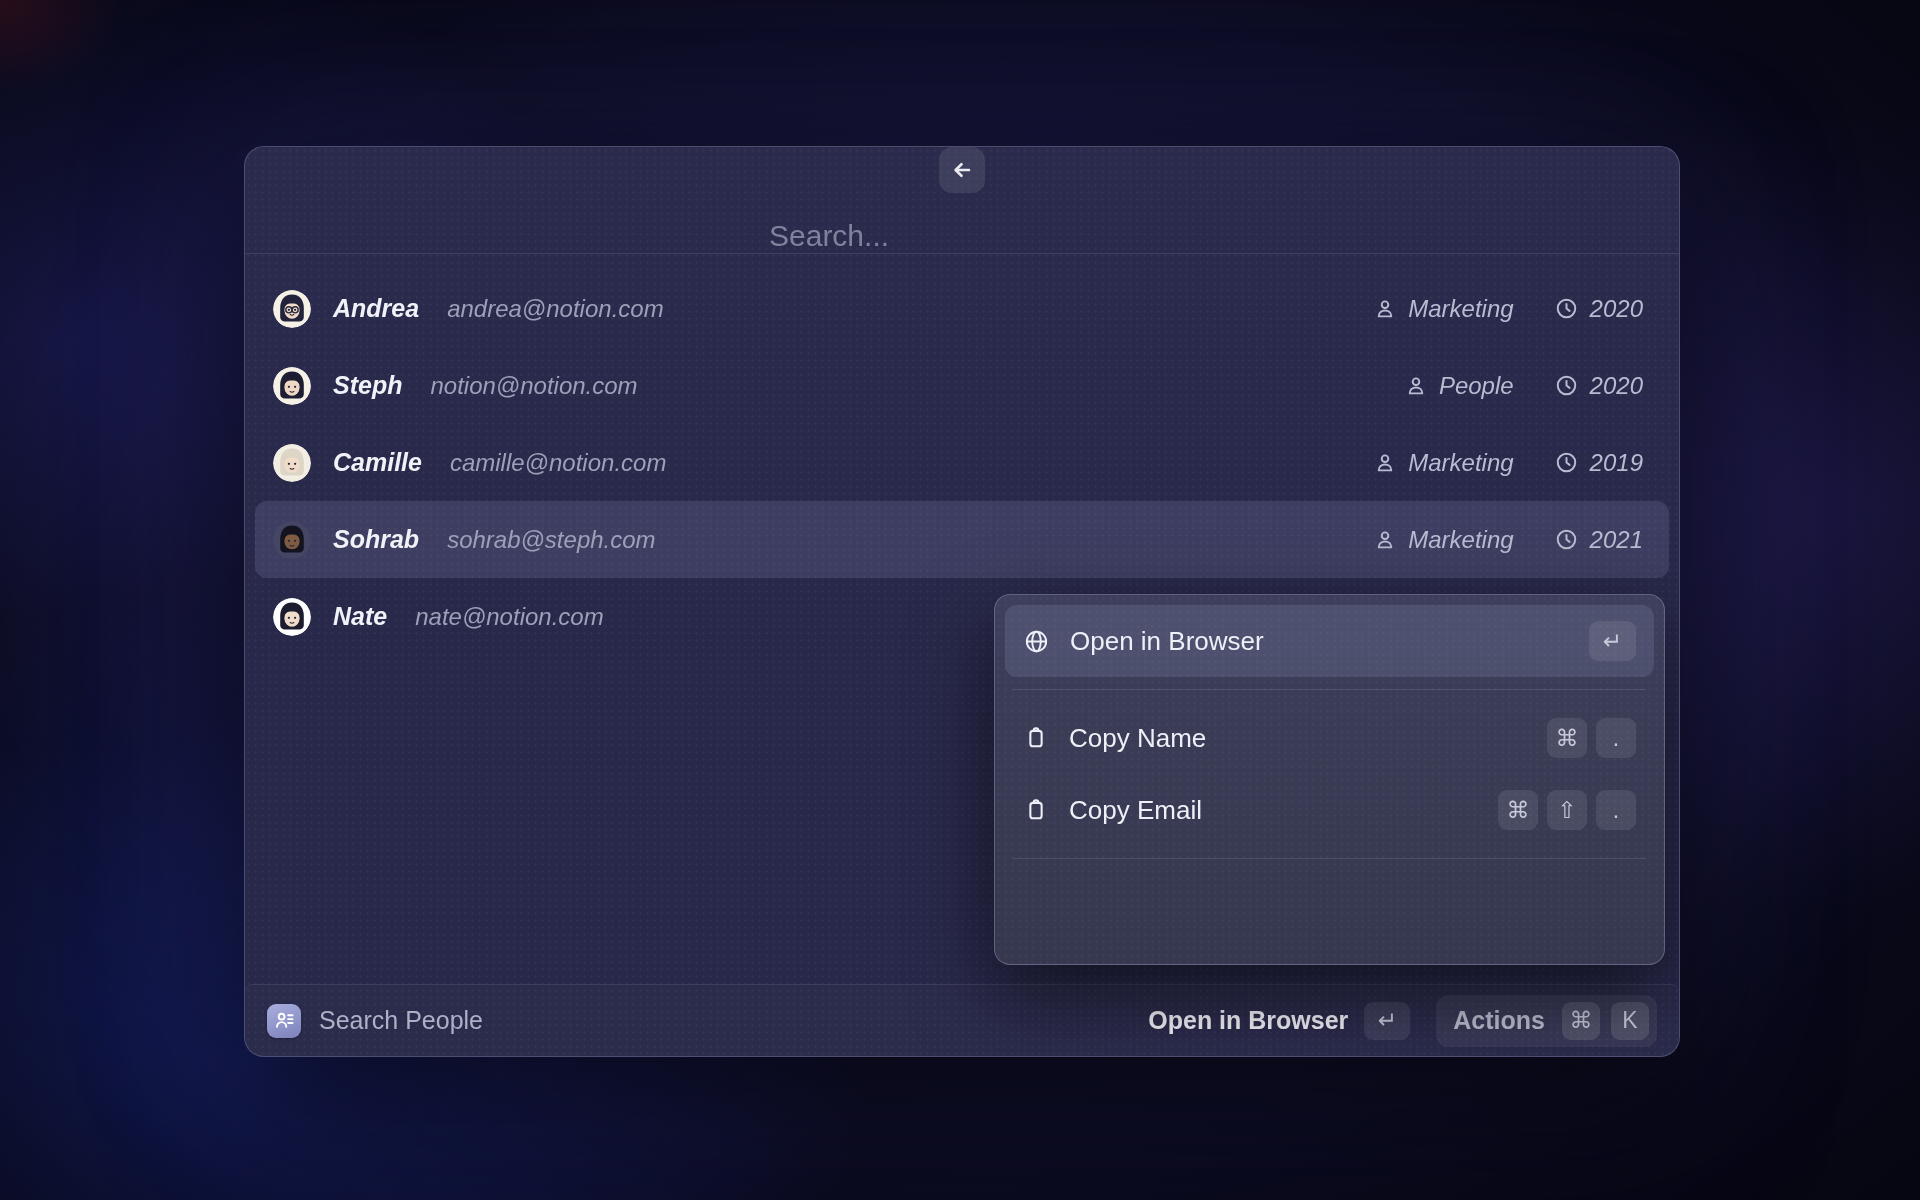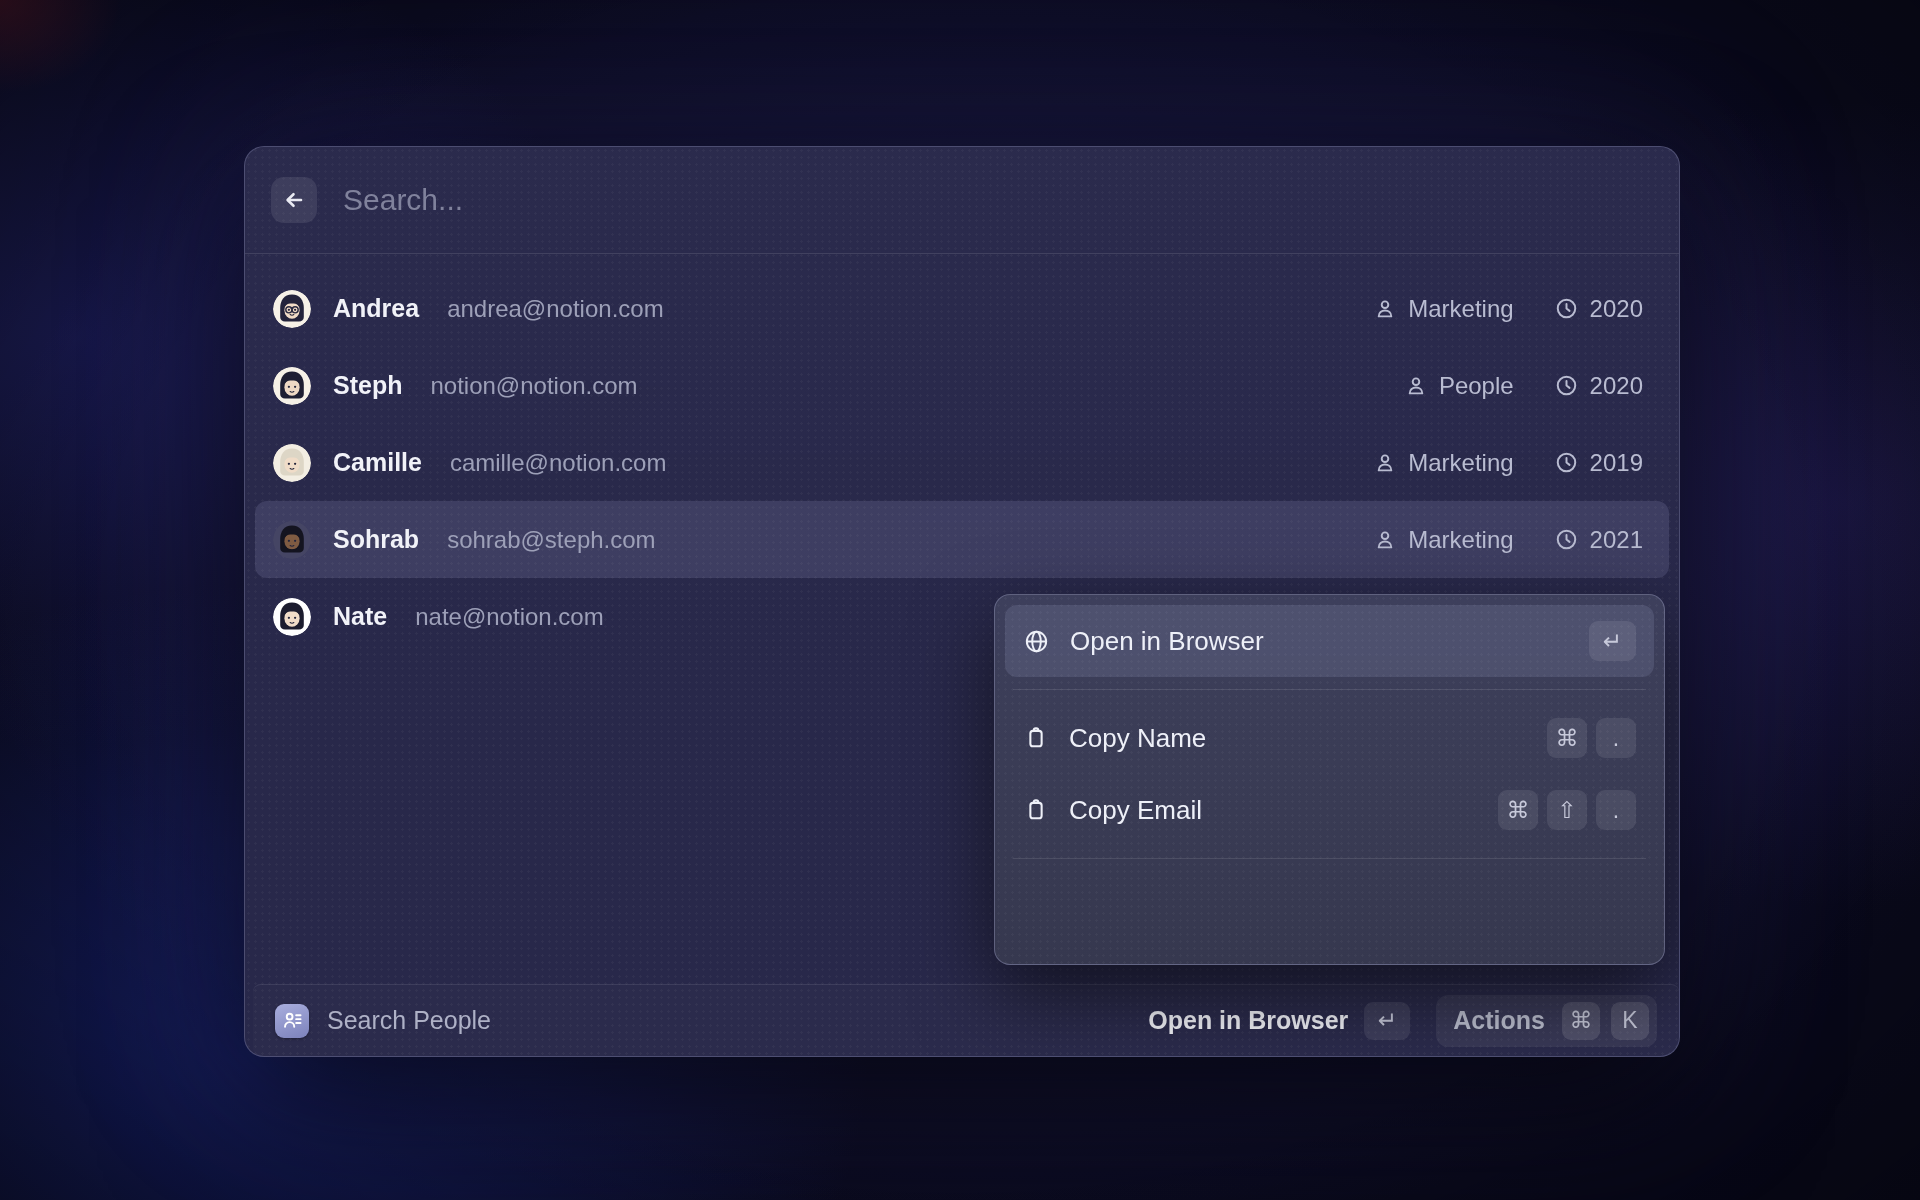--- a/index.html
+++ b/index.html
@@ -24,31 +24,31 @@
     background:
       radial-gradient(rgba(255,255,255,0.035) 1px, transparent 1.4px),
       linear-gradient(180deg, rgba(44,44,78,0.97), var(--window-bg, #28284a) 60%);
     background-size: 7px 7px, 100% 100%;
     border:1.5px solid rgba(152,155,195,0.32);
     box-shadow: 0 50px 140px rgba(0,0,0,0.65), 0 0 180px 30px rgba(80,70,190,0.14);
     z-index:1;
   }
 
   
-  .search-bar { height:106px; display:flex; align-items:center; padding:0 26px; gap:26px; }
+  .search-bar { height:106px; display:flex; align-items:center; padding:0 26px; gap:26px;flex-direction:column; }
   .back-btn { width:46px; height:46px; border-radius:13px; border:none; cursor:pointer;
     background:rgba(255,255,255,0.09); display:flex; align-items:center; justify-content:center; flex:none; }
   .search-input { flex:1; background:transparent; border:none; outline:none;
     font-family:inherit; font-size:30px; color:#eceef6; }
   .search-input::placeholder { color:var(--placeholder, #80829c); }
   .h-divider { height:1px; background:rgba(255,255,255,0.11); }
 
   
   .list { padding:16px 10px 0 10px; }
-  .row { height:77px; display:flex; align-items:center; padding:0 18px; border-radius:12px; }
+  .row { height:77px; display:flex; align-items:center; padding:0 18px; border-radius:12px;font-style:italic; }
   .row.selected { background:var(--selection, rgba(206,210,255,0.13)); }
   .avatar { width:38px; height:38px; border-radius:50%; overflow:hidden; flex:none; margin-right:22px;
     --av-beard:transparent; --av-glasses:transparent; }
   .avatar svg { display:block; width:38px; height:38px; }
   .p-name { font-size:25px; font-weight:bold; color:var(--text-primary, #f1f2f8); }
   .p-email { font-size:24px; color:var(--text-secondary, #9da0b8); margin-left:28px; }
   .accessories { margin-left:auto; display:flex; align-items:center; gap:40px; padding-right:8px; }
   .accessory { display:flex; align-items:center; gap:11px; }
   .accessory .label { font-size:24px; color:var(--text-metadata, #b9bcd1); }
   .acc-icon { display:flex; }
@@ -73,21 +73,21 @@
     background:rgba(255,255,255,0.09); color:#c7c9da; font-size:23px;
     display:flex; align-items:center; justify-content:center; }
   .keycap.wide { min-width:47px; }
   .panel-divider { height:1px; background:rgba(255,255,255,0.10); margin:12px 8px; flex:none; }
   .actions-search { flex:1; display:flex; align-items:center; padding:0 18px;
     font-size:26px; color:var(--placeholder, #84869f); }
   .caret { width:2px; height:34px; background:#e9eaf4; margin-right:3px; animation:blink 1.1s steps(1) infinite; }
   @keyframes blink { 50% { opacity:0; } }
 
   
-  .footer { position:absolute; left:8px; right:0; bottom:0; height:72px;
+  .footer { position:absolute; left:0; right:0; bottom:0; height:72px;
     border-top:1px solid rgba(255,255,255,0.09); background:rgba(255,255,255,0.015);
     display:flex; align-items:center; padding:0 22px; z-index:2;border-radius:8px; }
   .ext-icon { width:34px; height:34px; border-radius:9px; flex:none;
     background:linear-gradient(160deg, #a9aede, #7c82bb);
     display:flex; align-items:center; justify-content:center;
     box-shadow:0 1px 3px rgba(0,0,0,0.3); }
   .ext-label { font-size:25px; color:#aeb1c6; margin-left:18px; }
   .footer-right { margin-left:auto; display:flex; align-items:center; }
   .primary-action { display:flex; align-items:center; gap:16px; background:none; border:none; cursor:pointer; font-family:inherit; }
   .primary-action .pa-label { font-size:25px; font-weight:bold; color:#f2f3f9; }

